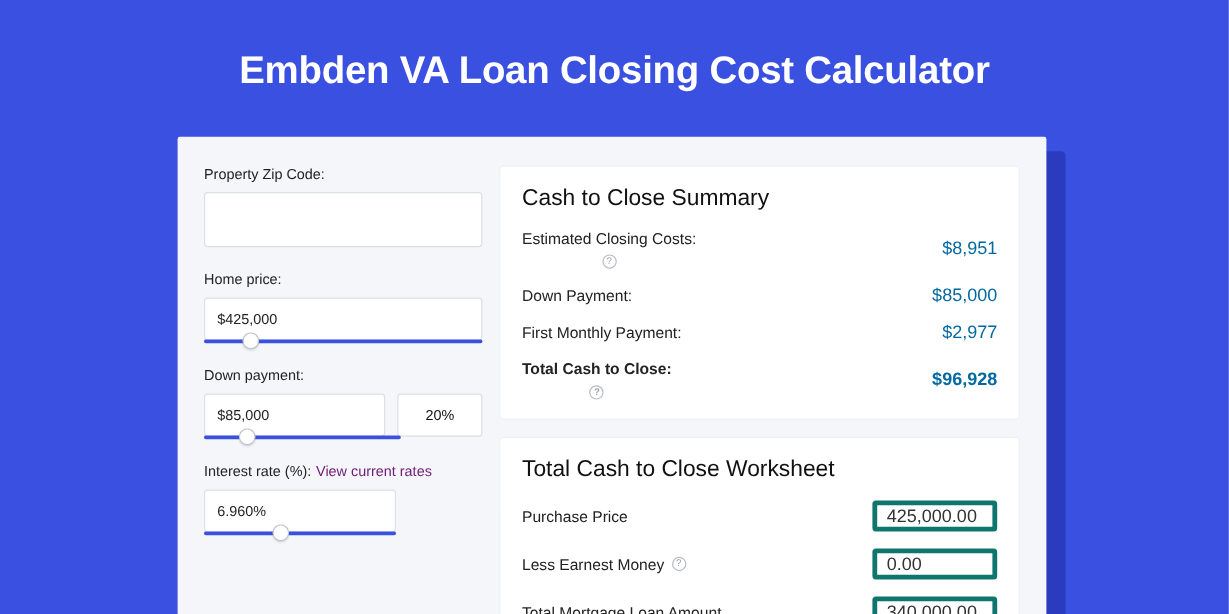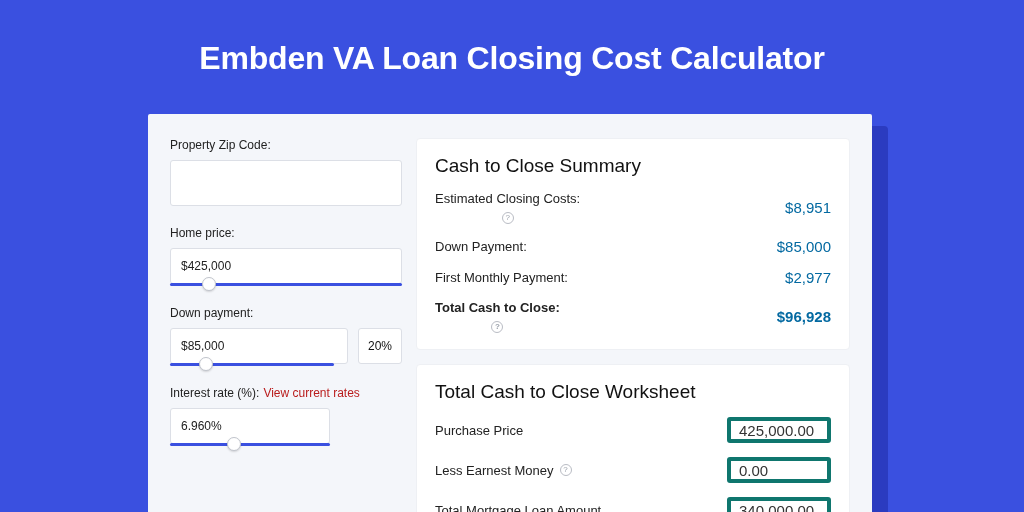--- a/index.html
+++ b/index.html
@@ -85,33 +85,33 @@
     height: 14px;
     border-radius: 50%;
     background: #fff;
     border: 1px solid #c0c4cc;
     box-shadow: 0 1px 2px rgba(0,0,0,0.15);
   }
 
   .dp-row { display: flex; gap: 10px; }
   .dp-row .text-input { flex: 1; }
   .dp-pct {
-    width: 44px;
+    width: 71px;
     flex: none;
     height: 36px;
     border: 1px solid #dcdfe6;
     border-radius: 3px;
     background: #fff;
     display: flex;
     align-items: center;
     justify-content: center;
     font-size: 12px;
   }
 
-  .link { color: #b91c1c; font-size: 12px; text-decoration: none; }
+  .link { color: #701a75; font-size: 12px; text-decoration: none; }
 
   .panel {
     background: #fff;
     border-radius: 4px;
     padding: 16px 18px;
     margin-bottom: 14px;
     border: 1px solid #eef0f4;
   }
   .panel-title {
     font-size: 19px;

